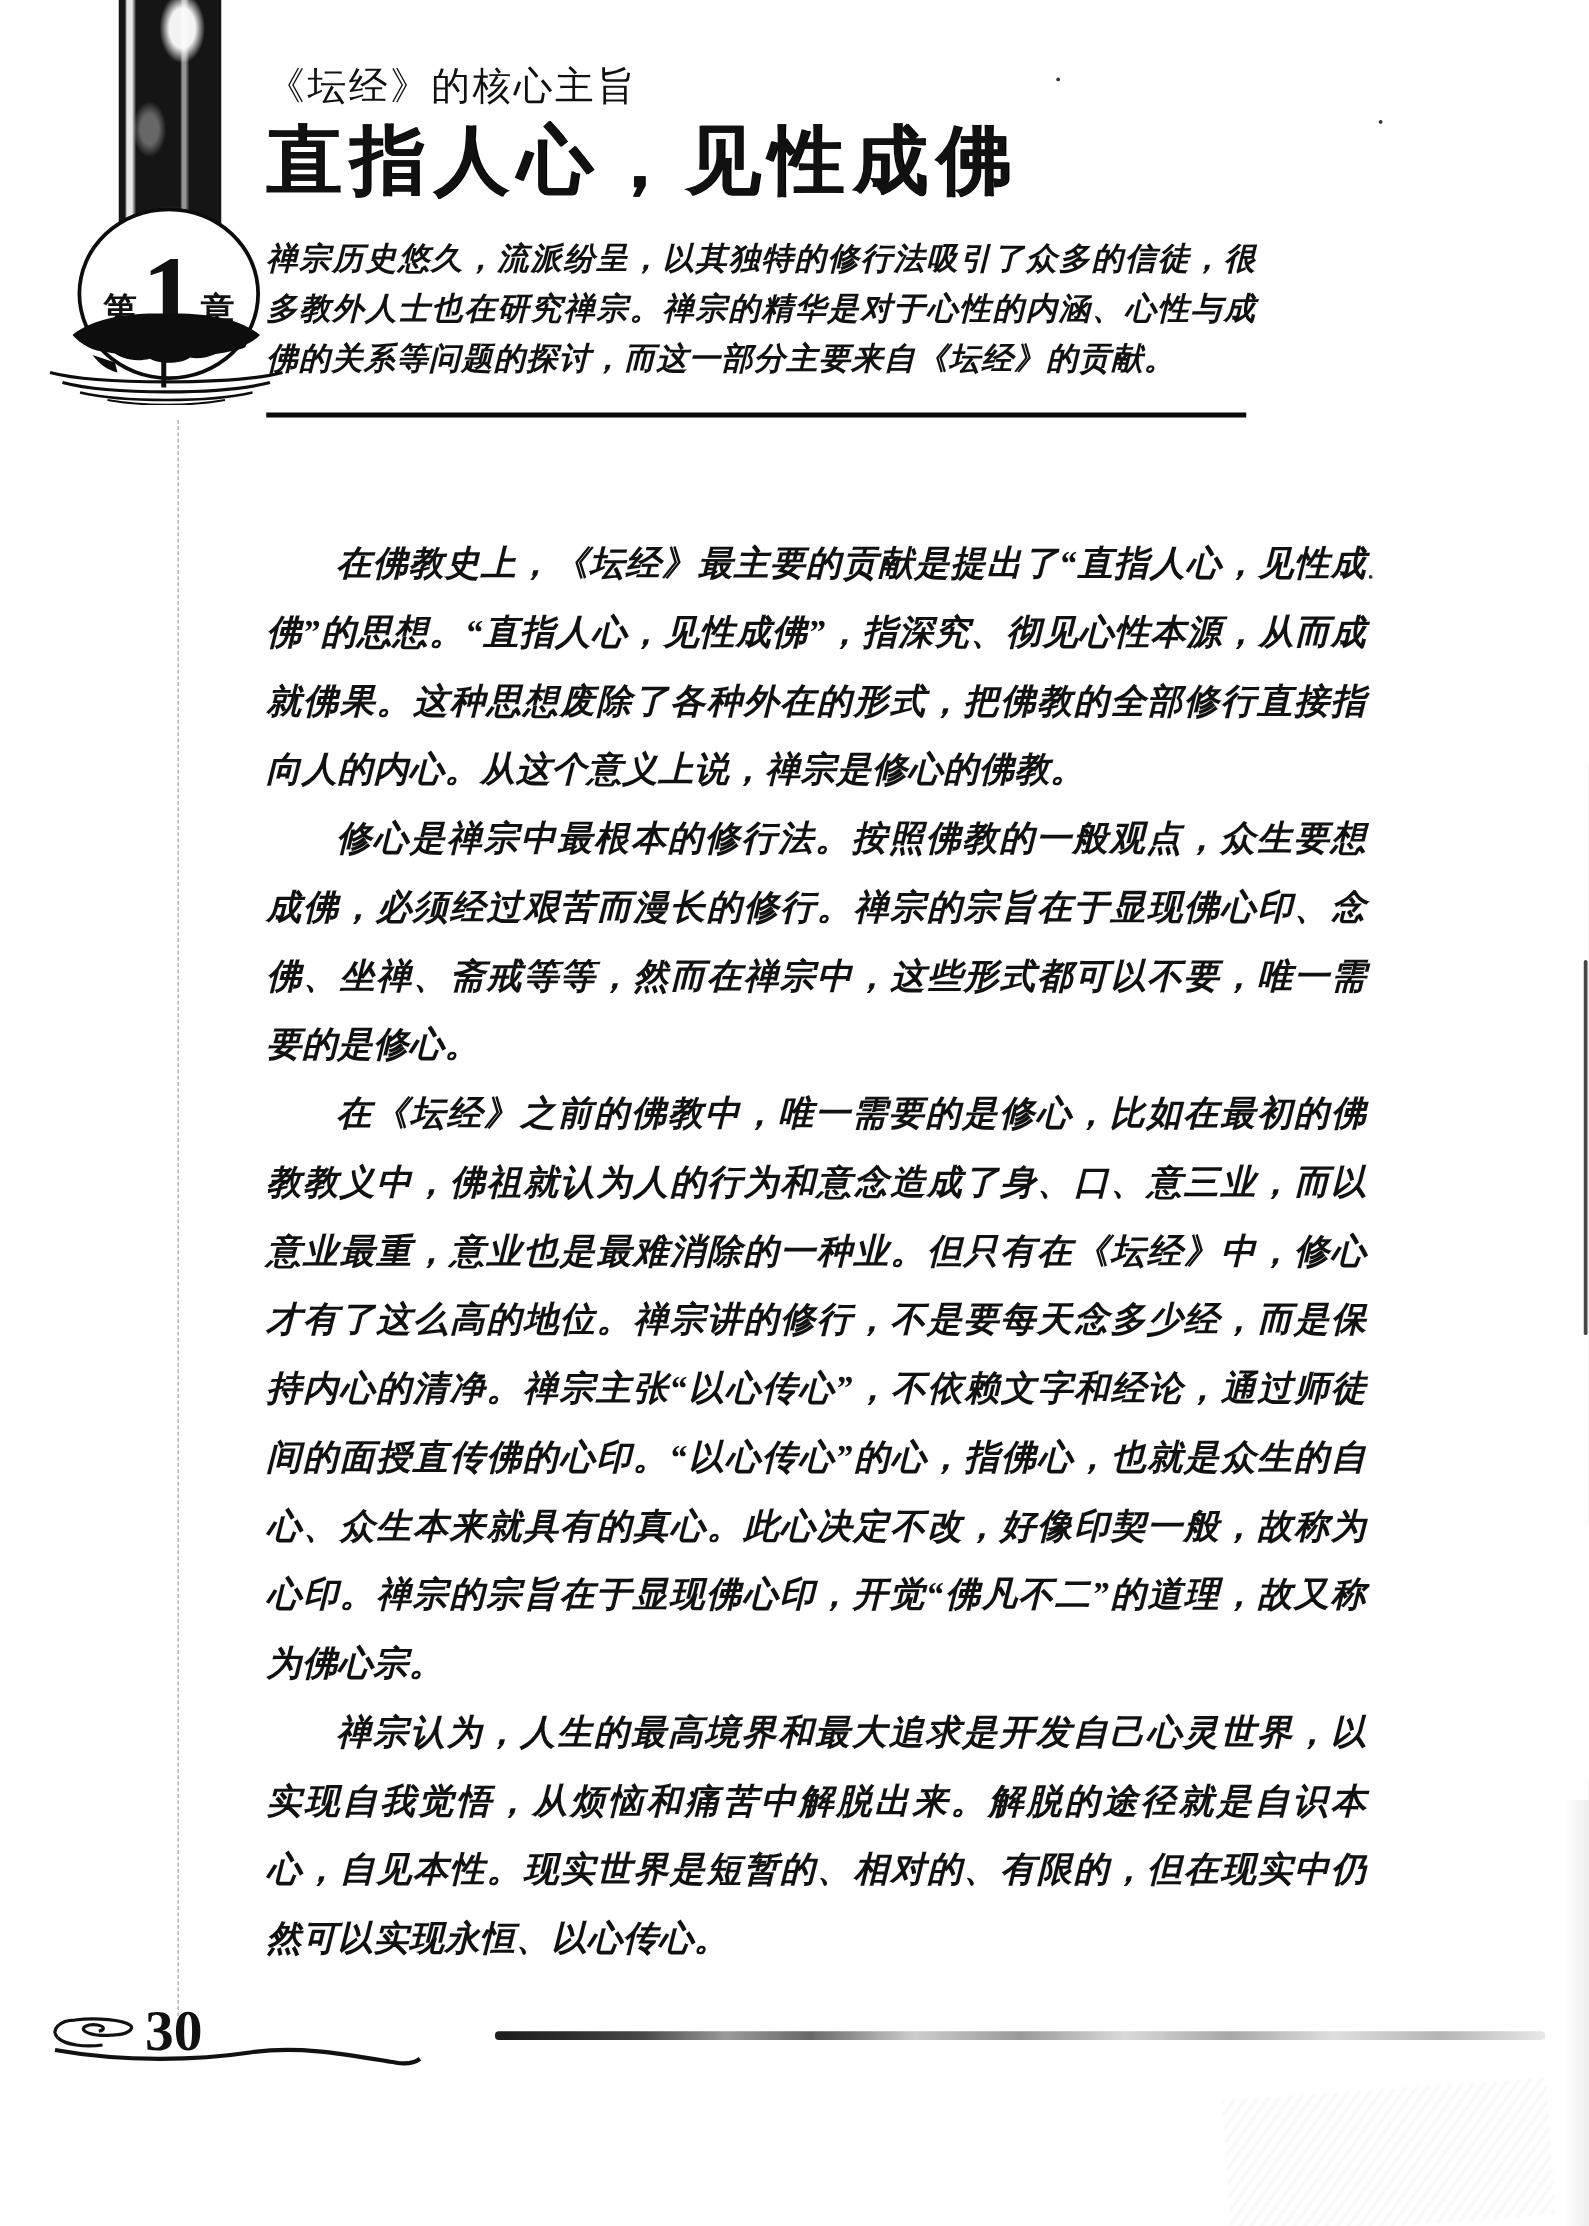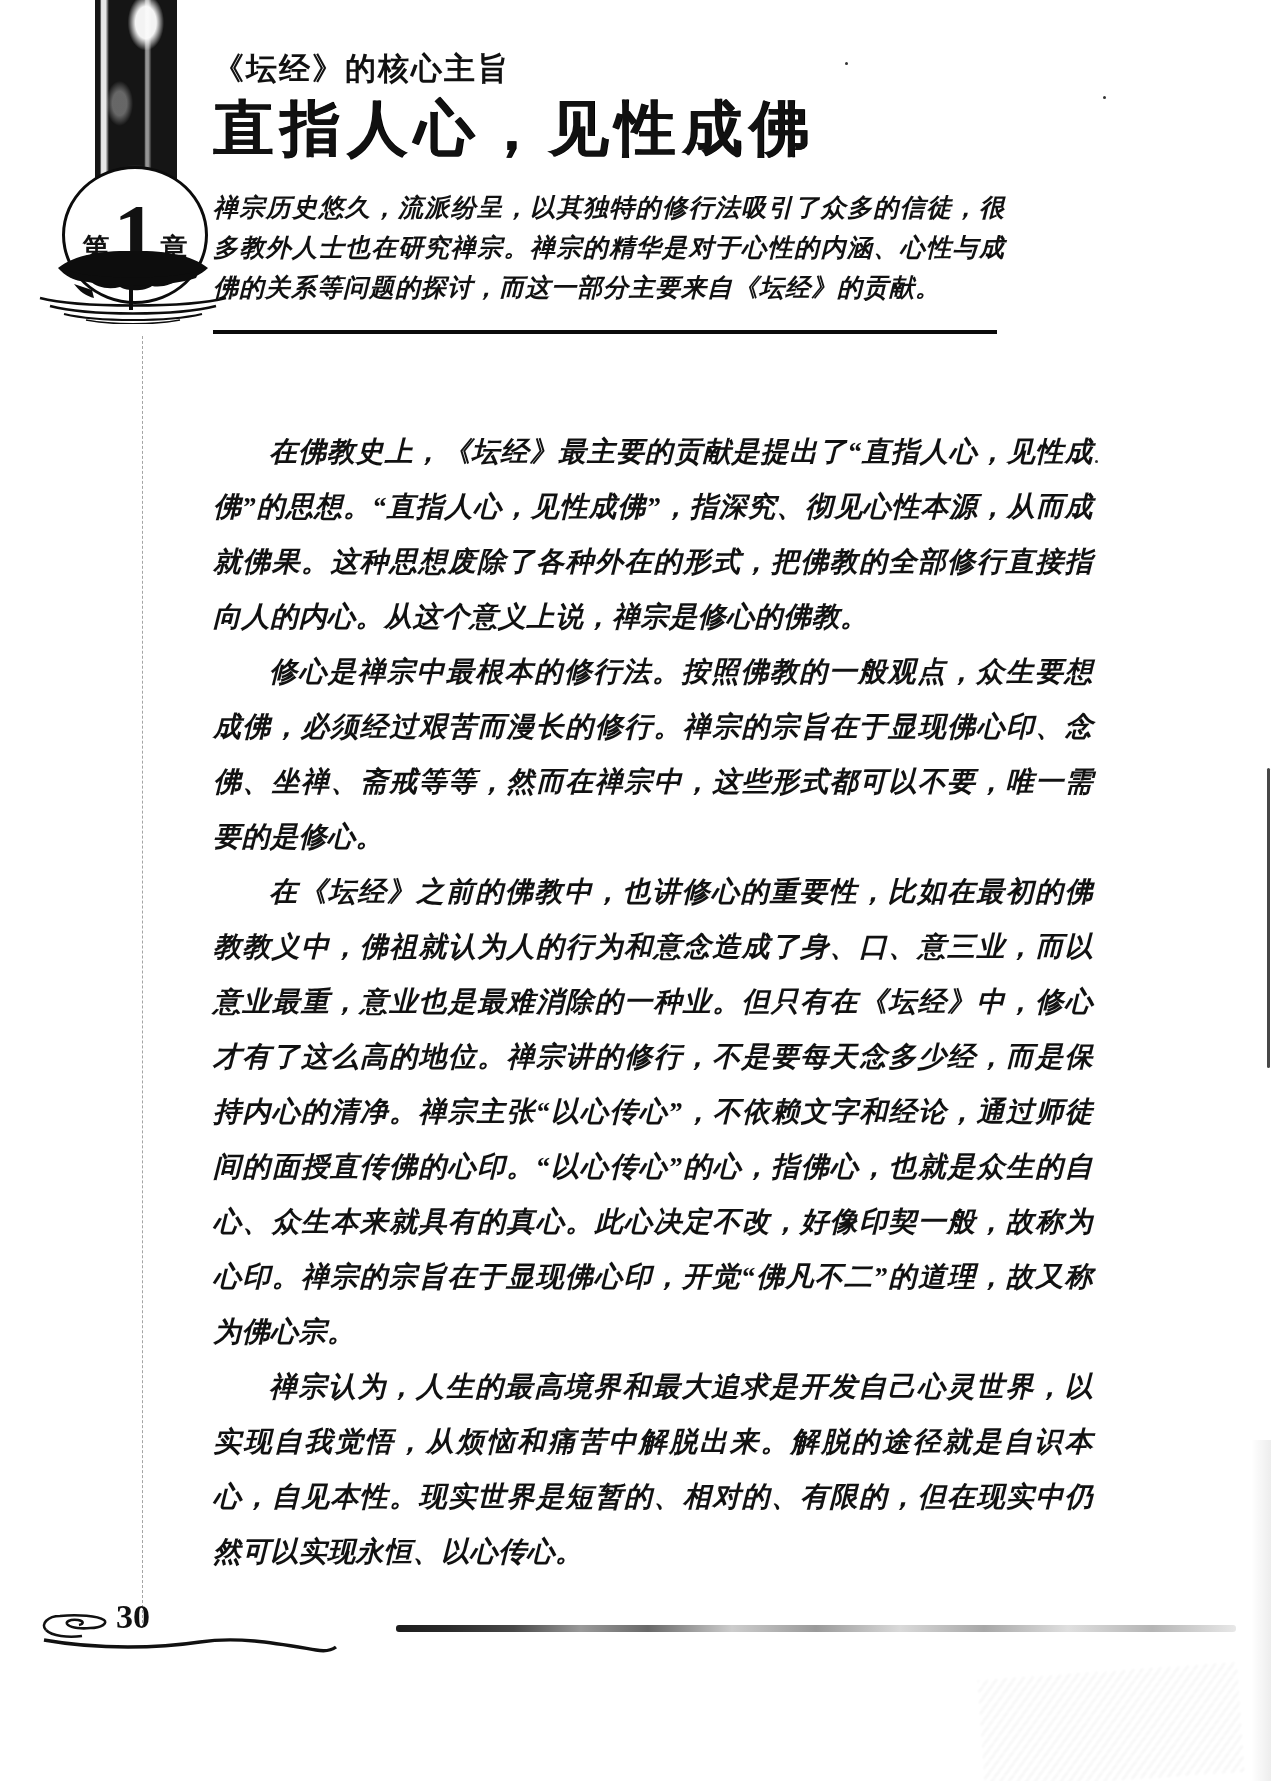--- a/index.html
+++ b/index.html
@@ -33,21 +33,21 @@
   .chapter-circle .side{font-size:27px;font-weight:bold;margin-top:26px;}
   .chapter-circle .num{font-size:86px;font-weight:bold;line-height:1;font-family:"Liberation Serif",serif;}
   .lotus-wrap{position:absolute;left:28px;top:246px;z-index:3;}
   .side-dotted-line{
     position:absolute;left:142px;top:336px;height:1292px;width:0;
     border-left:1px dashed rgba(90,90,90,.55);
   }
 
   
   .header{position:absolute;left:213px;top:48px;width:800px;}
-  .kicker{font-size:31px;font-weight:bold;letter-spacing:2px;}
+  .kicker{font-size:31px;font-weight:normal;letter-spacing:2px;}
   .main-title{
     font-size:60px;font-weight:900;letter-spacing:7px;
     margin-top:6px;line-height:1.1;
     text-shadow:1px 0 0 #000;
   }
   .intro{
     margin-top:26px;width:792px;
     font-size:25px;line-height:40px;font-style:italic;font-weight:bold;
     letter-spacing:1px;text-align:justify;
   }
@@ -61,21 +61,21 @@
     font-size:28px;line-height:55px;font-weight:bold;
     text-align:justify;letter-spacing:.5px;font-style:italic;
   }
   .body-col p{margin:0;text-indent:2em;}
 
   
   .folio{position:absolute;left:38px;top:1598px;width:300px;height:60px;}
   .folio .swirl{position:absolute;left:0;top:10px;}
   .folio .num{
     position:absolute;left:78px;top:0;
-    font-size:34px;font-weight:bold;font-family:"Liberation Serif",serif;
+    font-size:46px;font-weight:bold;font-family:"Liberation Serif",serif;
   }
   .folio .flourish{position:absolute;left:2px;top:36px;}
   .footer-rough-line{
     position:absolute;left:396px;top:1625px;width:840px;height:7px;
     background:linear-gradient(90deg,
       #1c1c1c 0%, #2a2a2a 6%, rgba(40,40,40,.85) 14%, rgba(70,70,70,.55) 22%,
       rgba(40,40,40,.7) 30%, rgba(110,110,110,.35) 40%, rgba(70,70,70,.55) 50%,
       rgba(130,130,130,.3) 60%, rgba(80,80,80,.5) 70%, rgba(140,140,140,.28) 80%,
       rgba(90,90,90,.45) 90%, rgba(150,150,150,.22) 100%);
     border-radius:3px;
@@ -137,21 +137,21 @@
   <div class="header">
     <div class="kicker">《坛经》的核心主旨</div>
     <div class="main-title">直指人心，见性成佛</div>
     <div class="intro">禅宗历史悠久，流派纷呈，以其独特的修行法吸引了众多的信徒，很多教外人士也在研究禅宗。禅宗的精华是对于心性的内涵、心性与成佛的关系等问题的探讨，而这一部分主要来自《坛经》的贡献。</div>
   </div>
   <div class="header-rule"></div>
 
   <div class="body-col">
     <p>在佛教史上，《坛经》最主要的贡献是提出了“直指人心，见性成佛”的思想。“直指人心，见性成佛”，指深究、彻见心性本源，从而成就佛果。这种思想废除了各种外在的形式，把佛教的全部修行直接指向人的内心。从这个意义上说，禅宗是修心的佛教。</p>
     <p>修心是禅宗中最根本的修行法。按照佛教的一般观点，众生要想成佛，必须经过艰苦而漫长的修行。禅宗的宗旨在于显现佛心印、念佛、坐禅、斋戒等等，然而在禅宗中，这些形式都可以不要，唯一需要的是修心。</p>
-    <p>在《坛经》之前的佛教中，也讲修心的重要性，比如在最初的佛教教义中，佛祖就认为人的行为和意念造成了身、口、意三业，而以意业最重，意业也是最难消除的一种业。但只有在《坛经》中，修心才有了这么高的地位。禅宗讲的修行，不是要每天念多少经，而是保持内心的清净。禅宗主张“以心传心”，不依赖文字和经论，通过师徒间的面授直传佛的心印。“以心传心”的心，指佛心，也就是众生的自心、众生本来就具有的真心。此心决定不改，好像印契一般，故称为心印。禅宗的宗旨在于显现佛心印，开觉“佛凡不二”的道理，故又称为佛心宗。</p>
+    <p>在《坛经》之前的佛教中，唯一需要的是修心，比如在最初的佛教教义中，佛祖就认为人的行为和意念造成了身、口、意三业，而以意业最重，意业也是最难消除的一种业。但只有在《坛经》中，修心才有了这么高的地位。禅宗讲的修行，不是要每天念多少经，而是保持内心的清净。禅宗主张“以心传心”，不依赖文字和经论，通过师徒间的面授直传佛的心印。“以心传心”的心，指佛心，也就是众生的自心、众生本来就具有的真心。此心决定不改，好像印契一般，故称为心印。禅宗的宗旨在于显现佛心印，开觉“佛凡不二”的道理，故又称为佛心宗。</p>
     <p>禅宗认为，人生的最高境界和最大追求是开发自己心灵世界，以实现自我觉悟，从烦恼和痛苦中解脱出来。解脱的途径就是自识本心，自见本性。现实世界是短暂的、相对的、有限的，但在现实中仍然可以实现永恒、以心传心。</p>
   </div>
 
   <div class="folio">
     <span class="swirl">
       <svg width="72" height="34" viewBox="0 0 72 34">
         <path d="M8,22 C2,16 10,8 22,8 C40,6 60,8 66,12 C70,15 64,20 52,20
                  C44,21 34,20 30,17 C26,14 32,11 40,12 C46,13 46,16 41,17" fill="none" stroke="#111" stroke-width="2.6"></path>
         <path d="M8,22 C14,28 30,30 44,28" fill="none" stroke="#111" stroke-width="2.6"></path>
       </svg>

